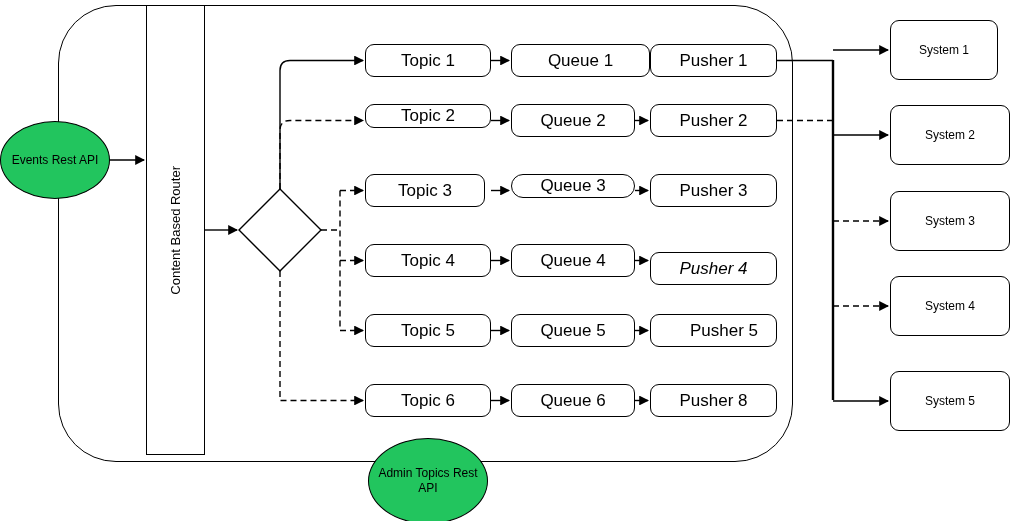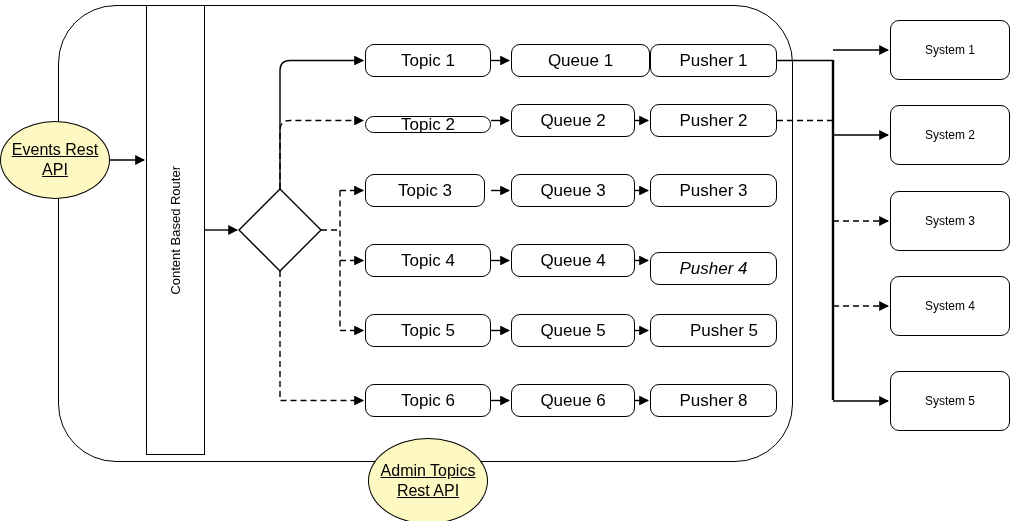--- a/index.html
+++ b/index.html
@@ -28,30 +28,29 @@
     font-size:13px;
   }
   .router-node span{
     writing-mode:vertical-rl;
     transform:rotate(180deg);
     white-space:nowrap;
   }
   .ellipse-node{
     position:absolute;
     box-sizing:border-box;
-    background:#fef9c3;
+    background:#22c55e;
     border:1.3px solid #000000;
     border-radius:50%;
     display:flex;align-items:center;justify-content:center;
     text-align:center;
     color:#000000;
-    font-size:16px;
+    font-size:12px;
     line-height:1.25;
     padding:0 6px;
-    text-decoration:underline;
   }
   .lbl{pointer-events:none;}
 </style>
 </head>
 <body>
 
 <div id="stage">
 
   <svg id="svg-layer" viewBox="0 0 1011 521" xmlns="http://www.w3.org/2000/svg">
     <defs>
@@ -112,33 +111,33 @@
   <div id="node-layer">
       <div class="node rounded-node pipe-node" style="left: 365px; top: 44px; width: 126px; height: 33px;">
         <span class="lbl">Topic 1</span>
       </div>
       <div class="node rounded-node pipe-node" style="left: 511px; top: 44px; width: 139px; height: 33px;">
         <span class="lbl">Queue 1</span>
       </div>
       <div class="node rounded-node pipe-node" style="left: 650px; top: 44px; width: 127px; height: 33px;">
         <span class="lbl">Pusher 1</span>
       </div>
-      <div class="node rounded-node pipe-node" style="left: 365px; top: 116px; width: 126px; height: 17px; justify-content: center;">
+      <div class="node rounded-node pipe-node" style="left: 365px; top: 104px; width: 126px; height: 24px; justify-content: center;">
         <span class="lbl">Topic 2</span>
       </div>
       <div class="node rounded-node pipe-node" style="left: 511px; top: 104px; width: 124px; height: 33px;">
         <span class="lbl">Queue 2</span>
       </div>
       <div class="node rounded-node pipe-node" style="left: 650px; top: 104px; width: 127px; height: 33px;">
         <span class="lbl">Pusher 2</span>
       </div>
       <div class="node rounded-node pipe-node" style="left: 365px; top: 174px; width: 120px; height: 33px;">
         <span class="lbl">Topic 3</span>
       </div>
-      <div class="node rounded-node pipe-node" style="left: 511px; top: 174px; width: 124px; height: 33px;">
+      <div class="node rounded-node pipe-node" style="left: 511px; top: 174px; width: 124px; height: 24px; border-radius: 13px;">
         <span class="lbl">Queue 3</span>
       </div>
       <div class="node rounded-node pipe-node" style="left: 650px; top: 174px; width: 127px; height: 33px;">
         <span class="lbl">Pusher 3</span>
       </div>
       <div class="node rounded-node pipe-node" style="left: 365px; top: 244px; width: 126px; height: 33px;">
         <span class="lbl">Topic 4</span>
       </div>
       <div class="node rounded-node pipe-node" style="left: 511px; top: 244px; width: 124px; height: 33px;">
         <span class="lbl">Queue 4</span>
@@ -157,21 +156,21 @@
       </div>
       <div class="node rounded-node pipe-node" style="left: 365px; top: 384px; width: 126px; height: 33px;">
         <span class="lbl">Topic 6</span>
       </div>
       <div class="node rounded-node pipe-node" style="left: 511px; top: 384px; width: 124px; height: 33px;">
         <span class="lbl">Queue 6</span>
       </div>
       <div class="node rounded-node pipe-node" style="left: 650px; top: 384px; width: 127px; height: 33px;">
         <span class="lbl">Pusher 8</span>
       </div>
-      <div class="node rounded-node system-node" style="left: 890px; top: 20px; width: 120px; height: 60px;">
+      <div class="node rounded-node system-node" style="left: 890px; top: 20px; width: 108px; height: 60px;">
         <span class="lbl">System 1</span>
       </div>
       <div class="node rounded-node system-node" style="left: 890px; top: 105px; width: 120px; height: 60px;">
         <span class="lbl">System 2</span>
       </div>
       <div class="node rounded-node system-node" style="left: 890px; top: 191px; width: 120px; height: 60px;">
         <span class="lbl">System 3</span>
       </div>
       <div class="node rounded-node system-node" style="left: 890px; top: 276px; width: 120px; height: 60px;">
         <span class="lbl">System 4</span>

